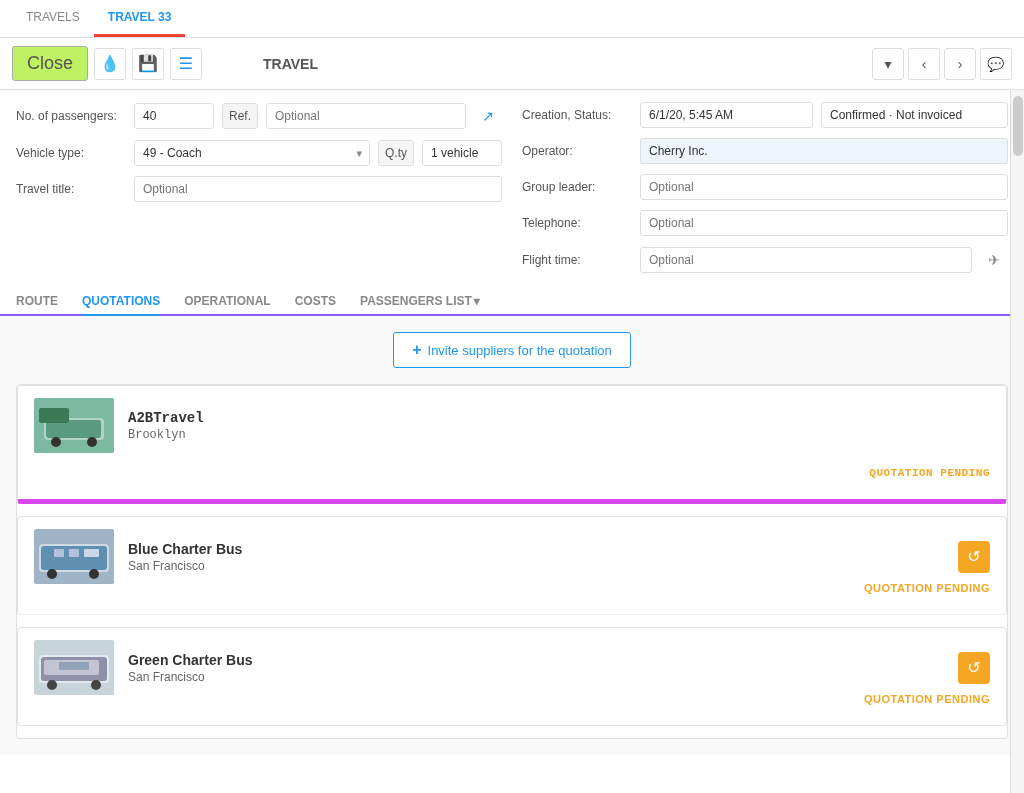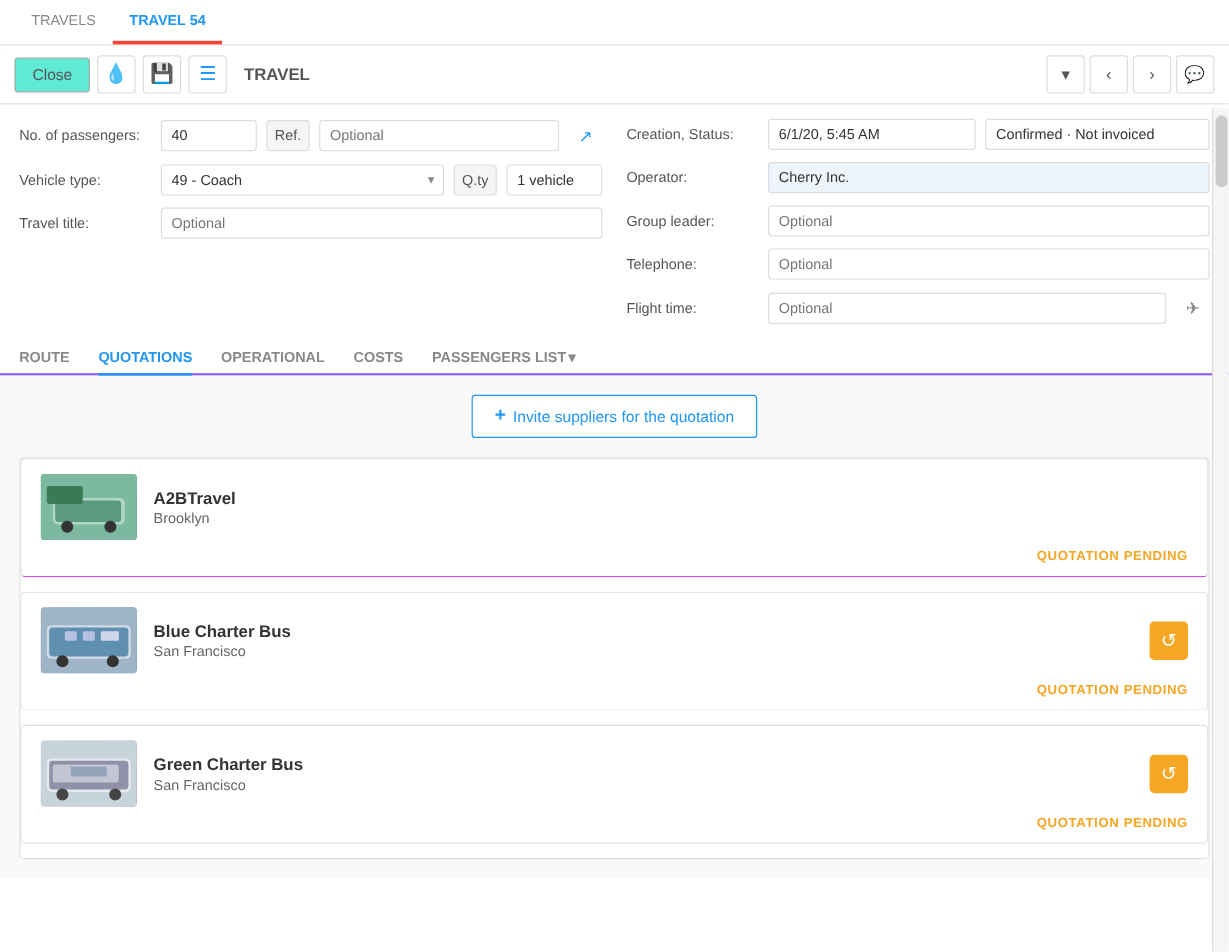--- a/index.html
+++ b/index.html
@@ -35,24 +35,24 @@
       display: flex;
       align-items: center;
       padding: 8px 12px;
       border-bottom: 1px solid #e0e0e0;
       gap: 6px;
       background: #fff;
     }
     .toolbar-btn {
       padding: 6px 14px;
       border: 1px solid #ddd;
-      background: #5eead4;
-      border-radius: 3px;
-      cursor: pointer;
-      font-size: 13px;
+      background: #bef264;
+      border-radius: 3px;
+      cursor: pointer;
+      font-size: 18px;
       color: #555;
     }
     .toolbar-btn.close-btn {
       border: 1px solid #aaa;
     }
     .toolbar-icon-btn {
       width: 32px; height: 32px;
       border: 1px solid #ddd;
       background: #fff;
       border-radius: 3px;
@@ -60,20 +60,21 @@
       display: flex; align-items: center; justify-content: center;
       color: #2196f3;
       font-size: 16px;
     }
     .toolbar-title {
       flex: 1;
       font-size: 14px;
       font-weight: bold;
       color: #555;
       padding-left: 8px;
+      margin-left: 47px;
     }
     .toolbar-right {
       display: flex; gap: 4px; align-items: center;
     }
     .toolbar-right-btn {
       width: 32px; height: 32px;
       border: 1px solid #ddd;
       background: #fff;
       border-radius: 3px;
       cursor: pointer;
@@ -240,21 +241,21 @@
       margin-right: 14px;
       background: #ccc;
       flex-shrink: 0;
       overflow: hidden;
     }
     .supplier-info { flex: 1; }
     .supplier-name { font-size: 14px; font-weight: bold; color: #333; margin-bottom: 2px; }
     .supplier-location { font-size: 12px; color: #666; }
     .quotation-status {
       position: absolute;
-      bottom: 10px;
+      bottom: 20px;
       right: 16px;
       font-size: 11px;
       font-weight: bold;
       color: #f5a623;
       text-transform: uppercase;
       letter-spacing: 0.5px;
     }
     .supplier-action-icon {
       width: 32px; height: 32px;
       background: #f5a623;
@@ -306,21 +307,21 @@
 </head>
 <body>
 
 <div class="page-wrapper">
 
   <div class="tab-bar">
     <div class="tab-item">
       <span>TRAVELS</span>
     </div>
     <div class="tab-item active">
-      <span>TRAVEL 54</span>
+      <span>TRAVEL 33</span>
     </div>
   </div>
 
   <div class="toolbar">
     <button class="toolbar-btn close-btn">Close</button>
     <button class="toolbar-icon-btn">💧</button>
     <button class="toolbar-icon-btn">💾</button>
     <button class="toolbar-icon-btn">☰</button>
     <span class="toolbar-title">TRAVEL</span>
     <div class="toolbar-right">
@@ -416,21 +417,21 @@
 
     <div class="content-area">
 
       <button class="invite-btn">
         <span style="font-size:16px; font-weight:bold;">+</span>
         <span>Invite suppliers for the quotation</span>
       </button>
 
       <div style="background:#fff; border:1px solid #e0e0e0; border-radius:4px; overflow:hidden;">
 
-        <div class="supplier-card" style="border-bottom:1px solid #d946ef; padding-bottom:30px;">
+        <div class="supplier-card" style="border-bottom:5px solid #d946ef; padding-bottom:46px;font-family:Liberation Mono, monospace;">
           <div class="supplier-img bus-img-1">
             <svg width="80" height="55" viewBox="0 0 80 55" xmlns="http://www.w3.org/2000/svg">
               <rect width="80" height="55" fill="#7cb9a0"></rect>
               <rect x="10" y="20" width="60" height="22" rx="4" fill="#fff" opacity="0.4"></rect>
               <rect x="12" y="22" width="55" height="18" rx="3" fill="#5a9a80"></rect>
               <circle cx="22" cy="44" r="5" fill="#333"></circle>
               <circle cx="58" cy="44" r="5" fill="#333"></circle>
               <rect x="5" y="10" width="30" height="15" rx="2" fill="#3a7a55"></rect>
             </svg>
           </div>

